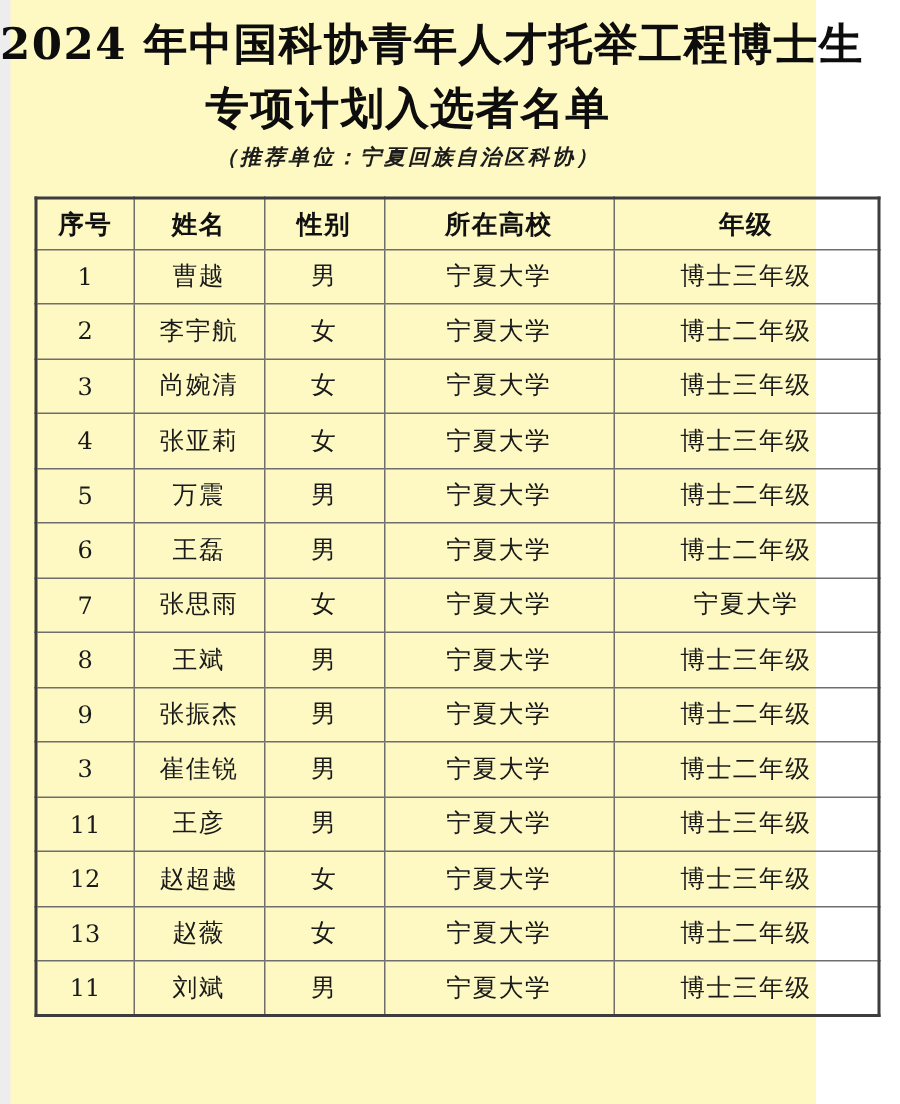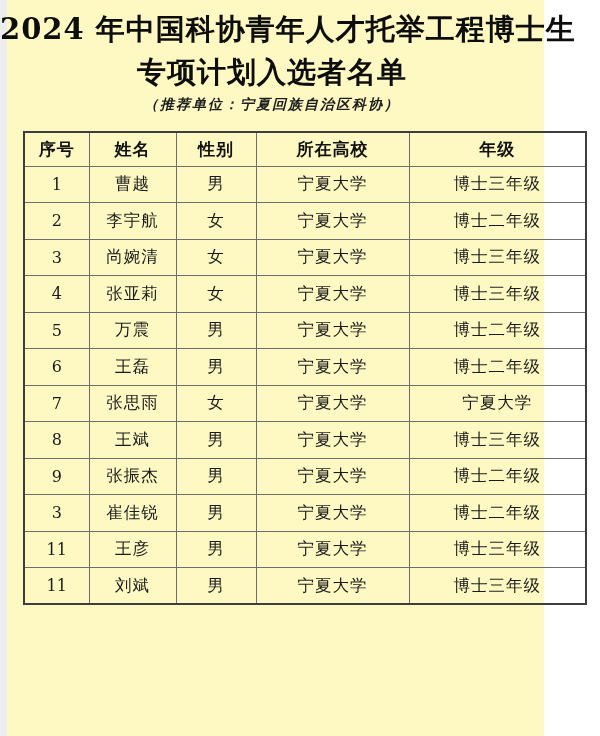--- a/index.html
+++ b/index.html
@@ -185,20 +185,34 @@
         <td>博士二年级</td>
       </tr>
       <tr>
         <td class="col-index">11</td>
         <td>王彦</td>
         <td>男</td>
         <td>宁夏大学</td>
         <td>博士三年级</td>
       </tr>
       <tr>
+        <td class="col-index">12</td>
+        <td>赵超越</td>
+        <td>女</td>
+        <td>宁夏大学</td>
+        <td>博士三年级</td>
+      </tr>
+      <tr>
+        <td class="col-index">13</td>
+        <td>赵薇</td>
+        <td>女</td>
+        <td>宁夏大学</td>
+        <td>博士二年级</td>
+      </tr>
+      <tr>
         <td class="col-index">11</td>
         <td>刘斌</td>
         <td>男</td>
         <td>宁夏大学</td>
         <td>博士三年级</td>
       </tr>
     </tbody>
   </table>
 </div>
 

